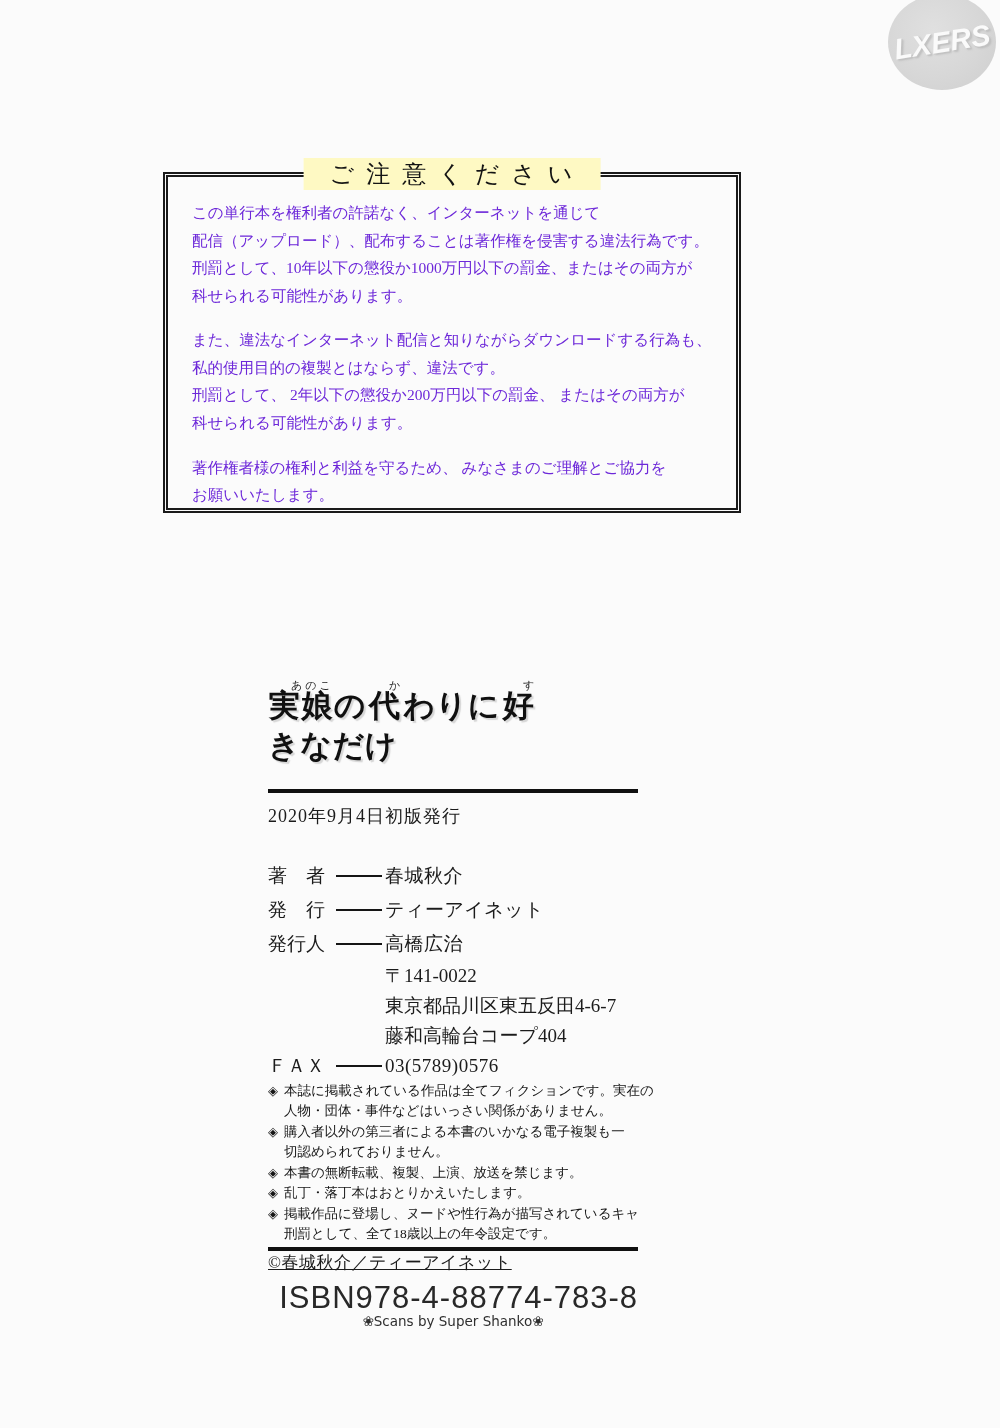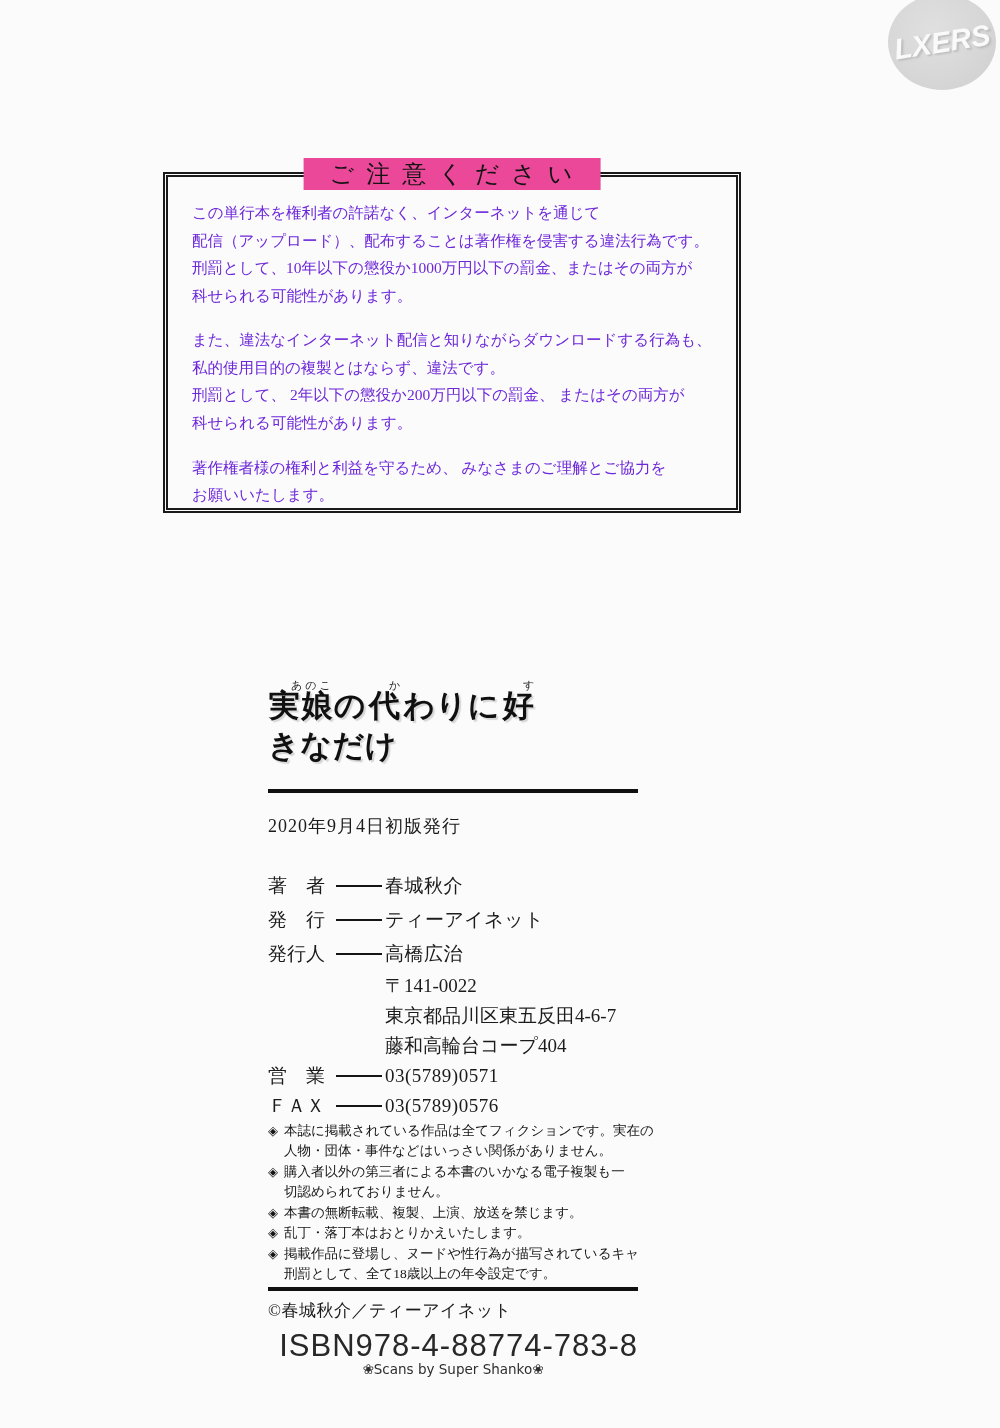--- a/index.html
+++ b/index.html
@@ -25,21 +25,21 @@
   }
 
   
   .notice-box {
     position:absolute; left:163px; top:172px; width:578px; height:341px;
     border:5px double #1a1a1a; box-sizing:border-box;
     padding:22px 24px 0;
   }
   .notice-title {
     position:absolute; top:-19px; left:50%; transform:translateX(-50%);
-    background:#ec4899; padding:0 16px 0 26px;
+    background:#fef9c3; padding:0 16px 0 26px;
     font-size:24px; letter-spacing:12px; white-space:nowrap; color:#141414;
   }
   .notice-para {
     margin:0 0 17px; font-size:15.5px; line-height:1.78;
     white-space:pre-line; color:#6d28d9;
   }
 
   
   .colophon { position:absolute; left:268px; top:680px; width:392px; }
 
@@ -49,37 +49,37 @@
   }
   .book-title rt {
     font-size:11px; font-weight:normal; letter-spacing:3px;
     color:#222; text-shadow:none;margin-left:23px;
   }
 
   .rule { width:370px; height:4px; background:#101010; }
   .rule-top { margin-top:22px; }
   .rule-bottom { margin-top:2px; }
 
-  .edition-date { margin-top:20px; font-size:18px; line-height:26px; letter-spacing:1px; }
+  .edition-date { margin-top:10px; font-size:18px; line-height:26px; letter-spacing:1px; }
 
   .details { margin-top:30px; font-size:19px; }
   .detail-row { display:flex; align-items:center; height:34px; }
   .detail-row.contact { height:30px; }
   .detail-label { width:68px; flex:none; }
   .dash { width:46px; height:2px; background:#151515; margin-right:3px; flex:none; }
   .detail-value { letter-spacing:0.5px; }
 
   .address { margin-left:117px; font-size:19px; line-height:30px; }
 
   .notes { margin-top:0; font-size:13.5px; line-height:20.5px; color:#161616; }
   .note { display:flex; }
   .note-bullet { flex:none; width:16px; font-size:13px; }
   .note-text { white-space:pre-line; }
 
-  .copyright { margin-top:8px; font-size:17px; line-height:24px; letter-spacing:0.5px; }
+  .copyright { font-size:17px; line-height:24px; letter-spacing:0.5px;text-decoration:underline; }
   .isbn {
     margin-top:7px; width:370px; text-align:right;
     font-family:"Liberation Sans","DejaVu Sans",sans-serif;
     font-size:31px; line-height:32px; letter-spacing:1px; color:#282828;
   }
   .scan-credit {
     margin-top:-1px; width:370px; text-align:center;
     font-family:"DejaVu Sans",sans-serif; font-size:13.5px; color:#2e2e2e;
   }
 </style>
@@ -131,25 +131,20 @@
         <span class="detail-value">高橋広治</span>
       </div>
 
       <div class="address">
         <div class="address-line">〒141-0022</div>
         <div class="address-line">東京都品川区東五反田4-6-7</div>
         <div class="address-line">藤和高輪台コープ404</div>
       </div>
 
       <div class="detail-row contact">
-        <span class="detail-label">営　業</span>
-        <span class="dash"></span>
-        <span class="detail-value">03(5789)0571</span>
-      </div>
-      <div class="detail-row contact">
         <span class="detail-label">ＦＡＸ</span>
         <span class="dash"></span>
         <span class="detail-value">03(5789)0576</span>
       </div>
     </div>
 
     <div class="notes">
       <div class="note">
         <span class="note-bullet">◈</span>
         <span class="note-text">本誌に掲載されている作品は全てフィクションです。実在の

